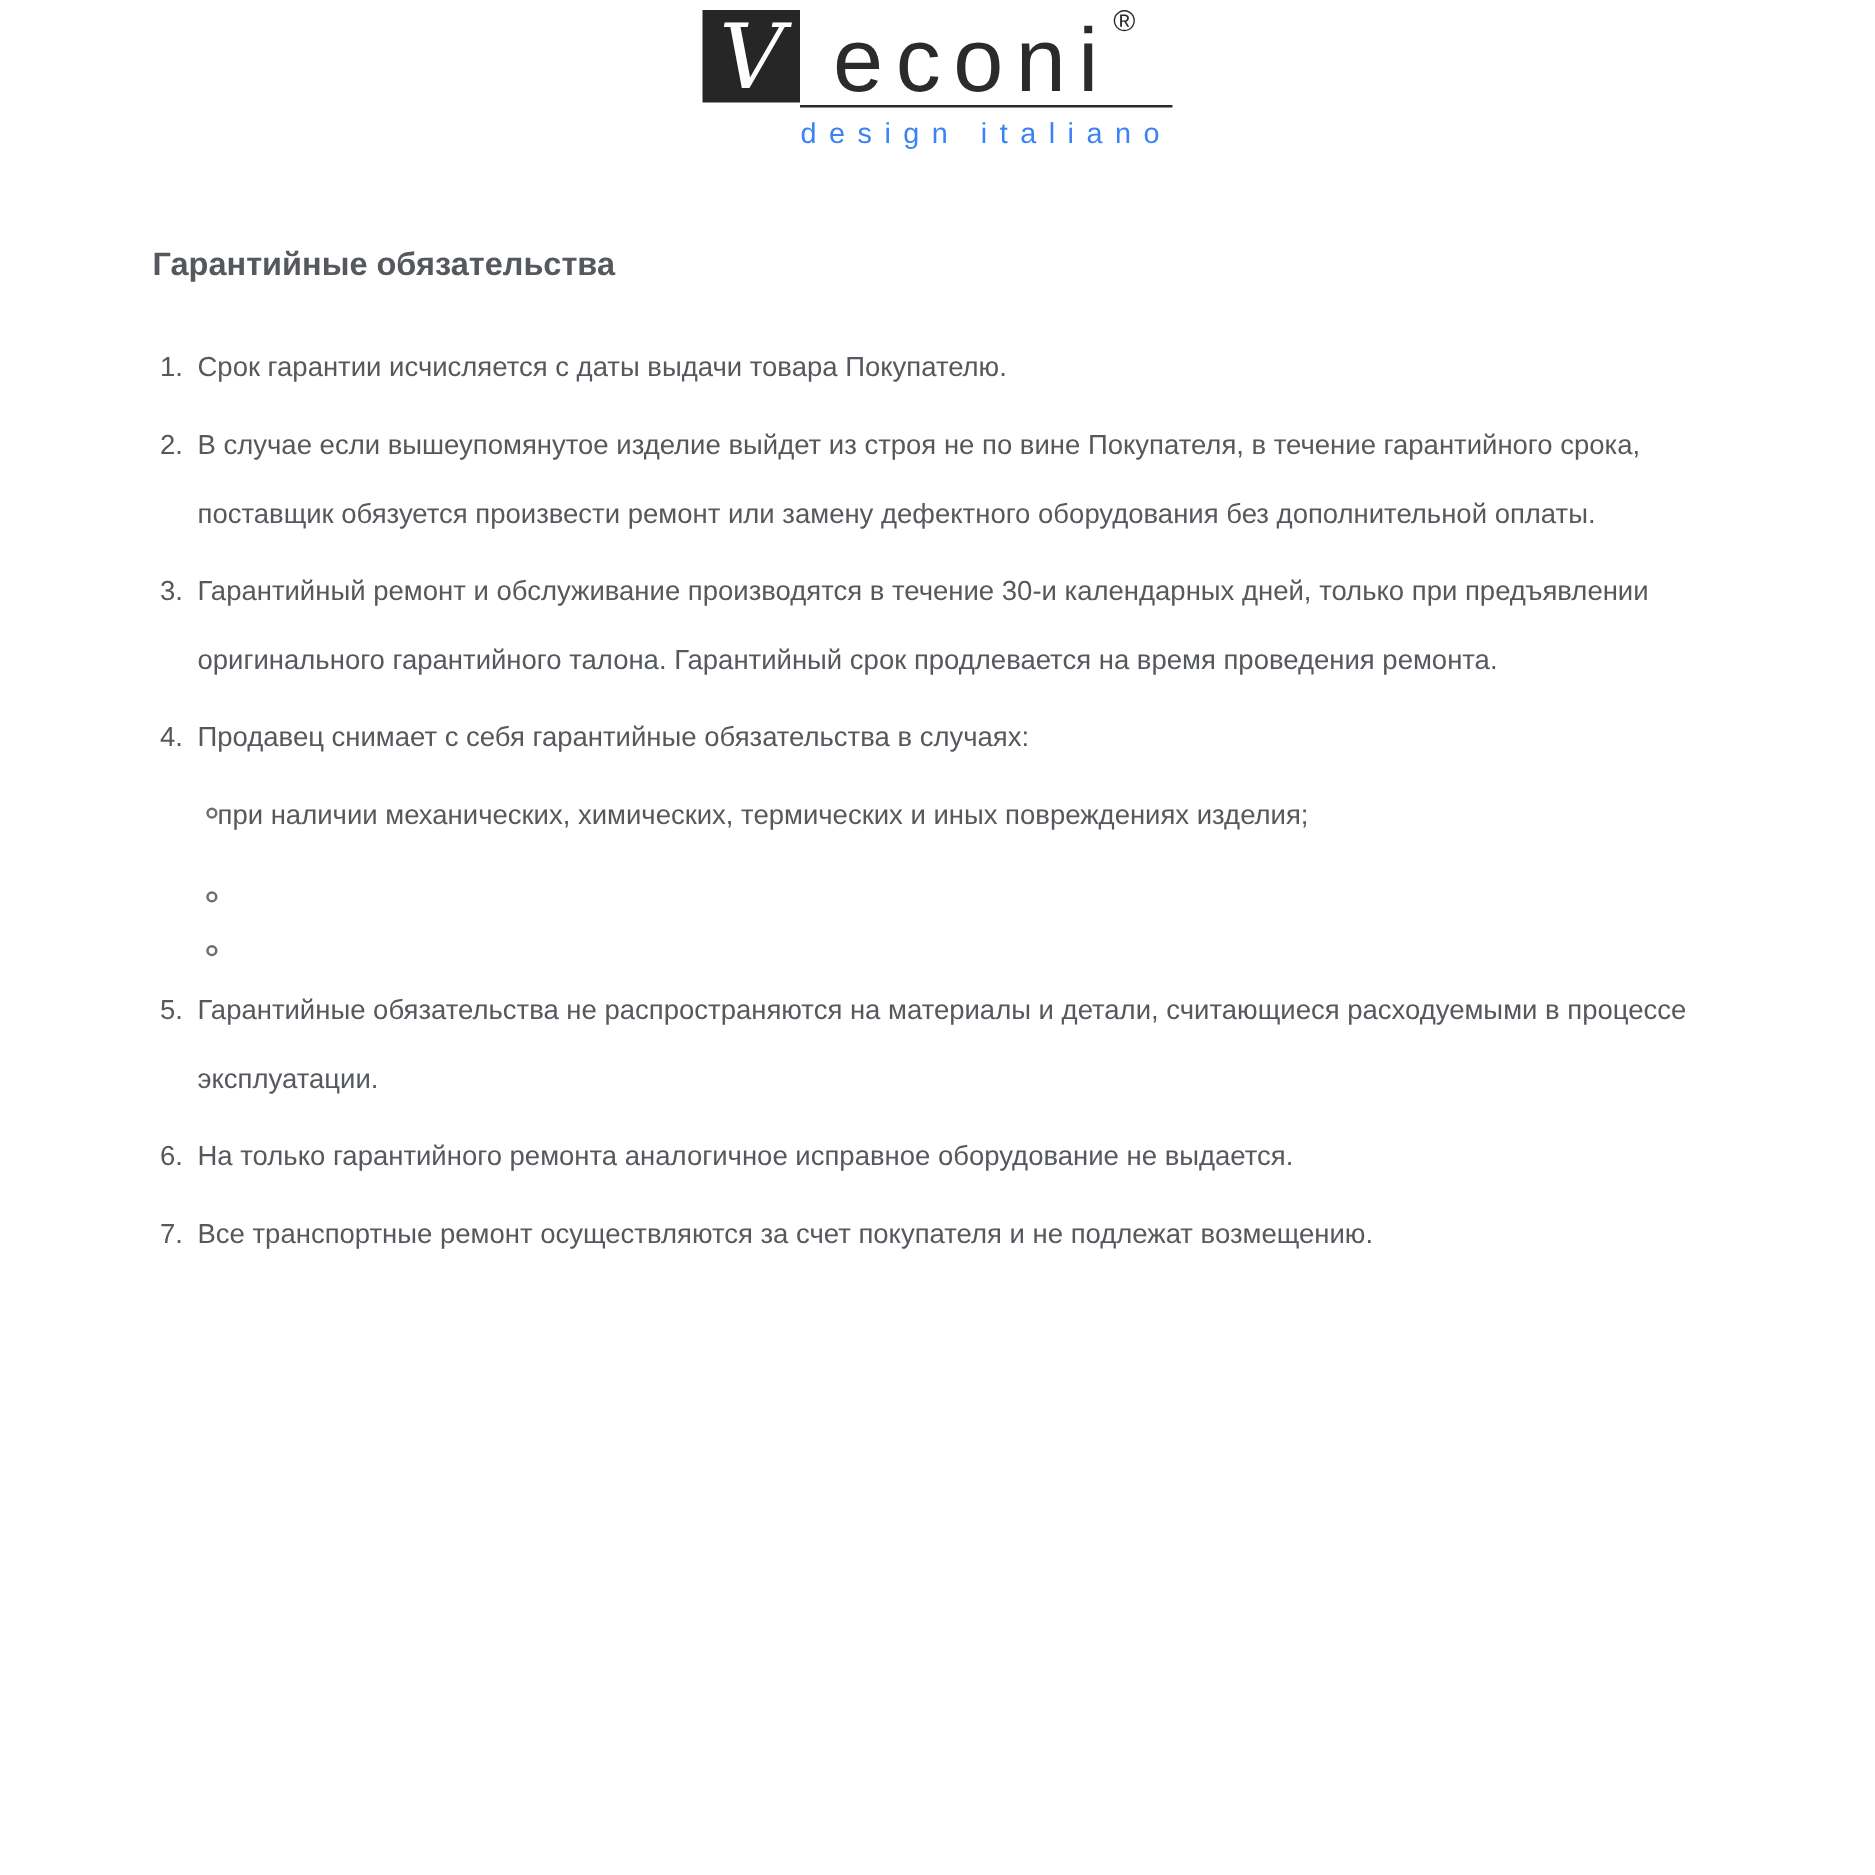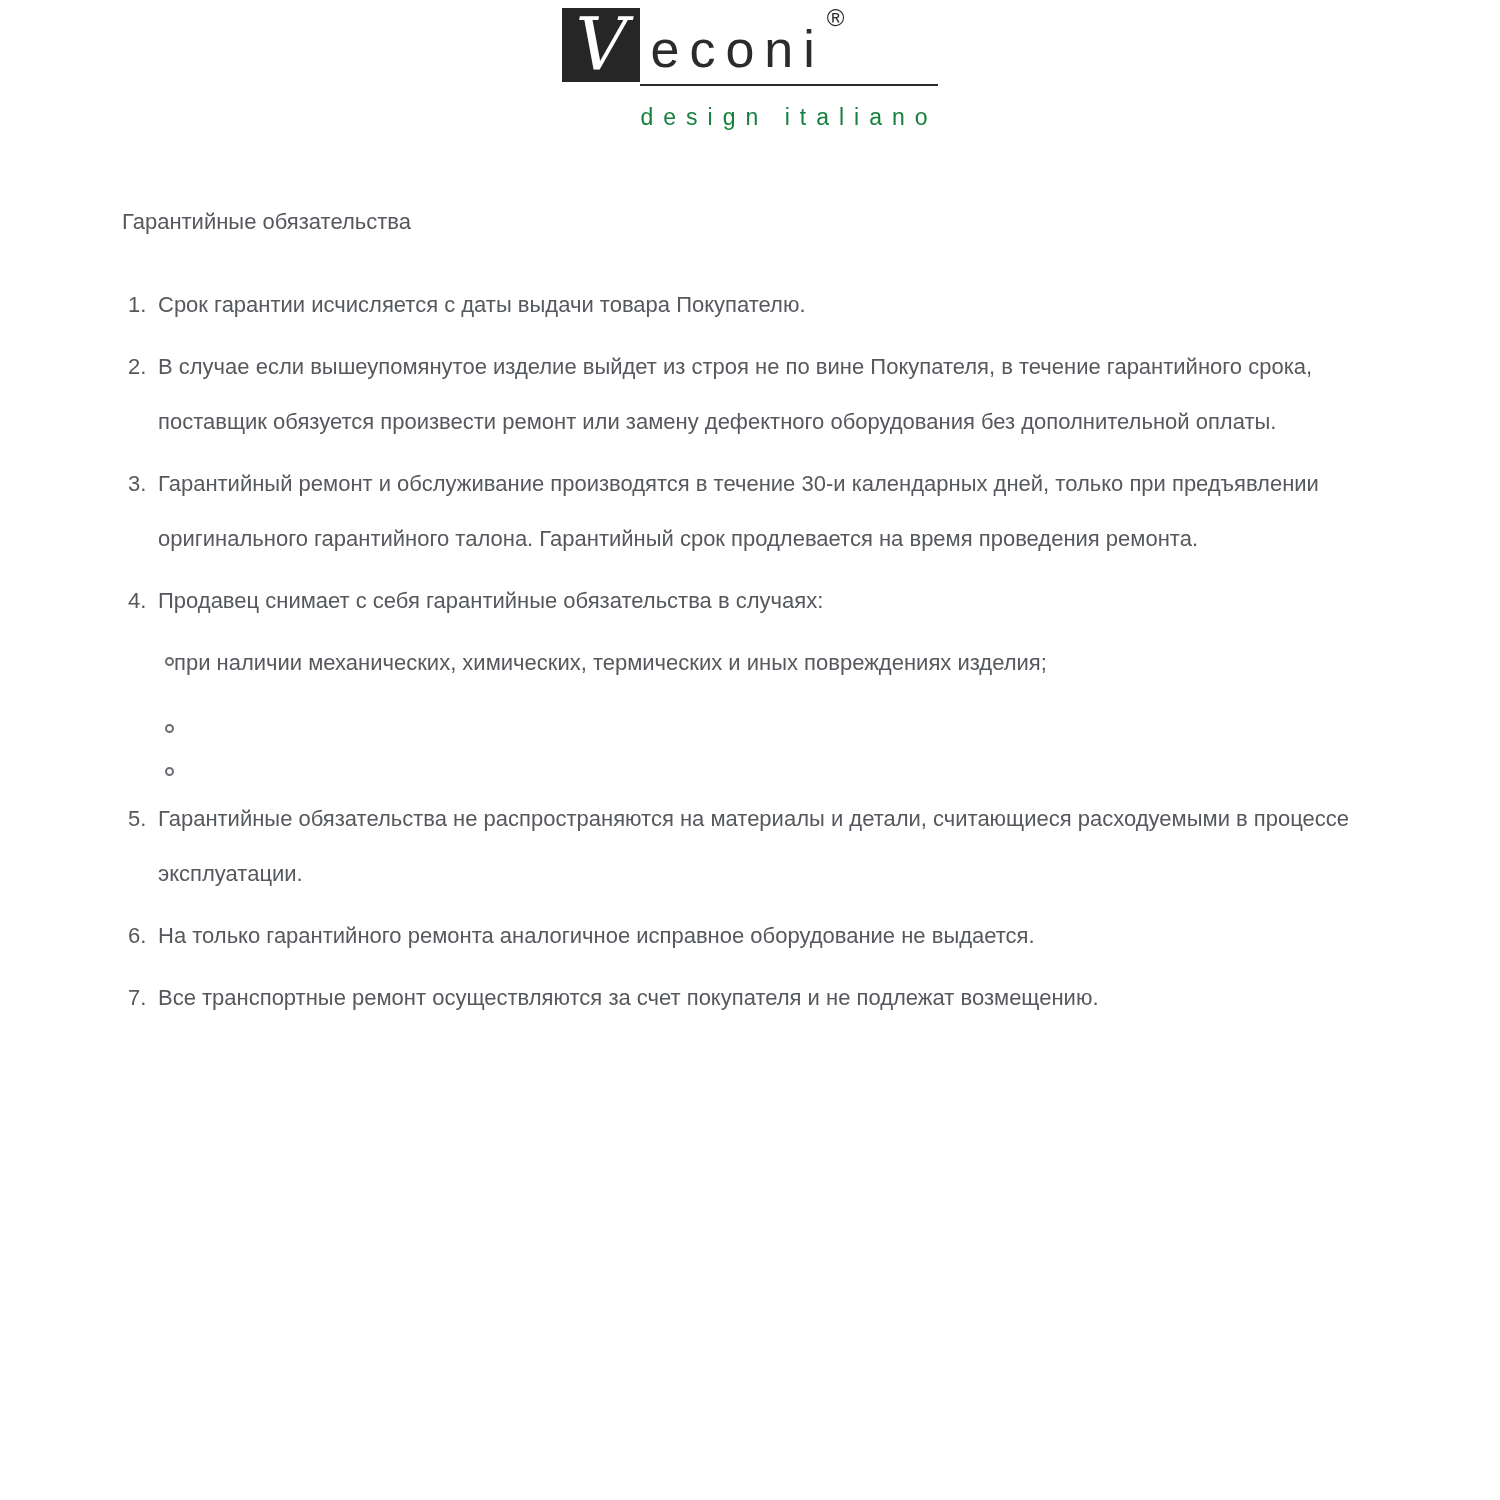--- a/index.html
+++ b/index.html
@@ -31,26 +31,26 @@
     display: flex;
     align-items: center;
     justify-content: center;
     font-family: "DejaVu Serif", serif;
     font-style: italic;
     font-size: 72px;
     line-height: 74px;
     flex: 0 0 auto;
   }
   .logo-word {
-    font-size: 52px;
+    font-size: 72px;
     line-height: 70px;
     letter-spacing: 10px;
     font-weight: 400;
     color: #2b2b2b;
-    padding-left: 10px;
+    padding-left: 26px;
     margin-top: 6px;
     font-stretch: condensed;
   }
   .logo-reg {
     font-size: 24px;
     line-height: 24px;
     color: #2b2b2b;
     margin-top: -2px;
     margin-left: 2px;
   }
@@ -58,34 +58,34 @@
     height: 2px;
     background: #2b2b2b;
     margin-left: 78px;
     margin-top: 0px;
   }
   .logo-tagline {
     margin-left: 78px;
     text-align: center;
     font-size: 23px;
     letter-spacing: 10px;
-    color: #15803d;
-    margin-top: 18px;
+    color: #3b82f6;
+    margin-top: 7px;
   }
 
   
   .doc {
     margin: 76px 90px 0 122px;
     font-size: 22px;
   }
   .doc-title {
     line-height: 30px;
     margin: 0 0 40px 0;
-    font-weight: 400;
-    font-size: 22px;
+    font-weight: 700;
+    font-size: 26px;
     color: #55585c;
   }
   ol.warranty-list {
     list-style: none;
     margin: 0;
     padding: 0 0 0 6px;
     max-width: 1280px;
   }
   ol.warranty-list > li {
     display: flex;

